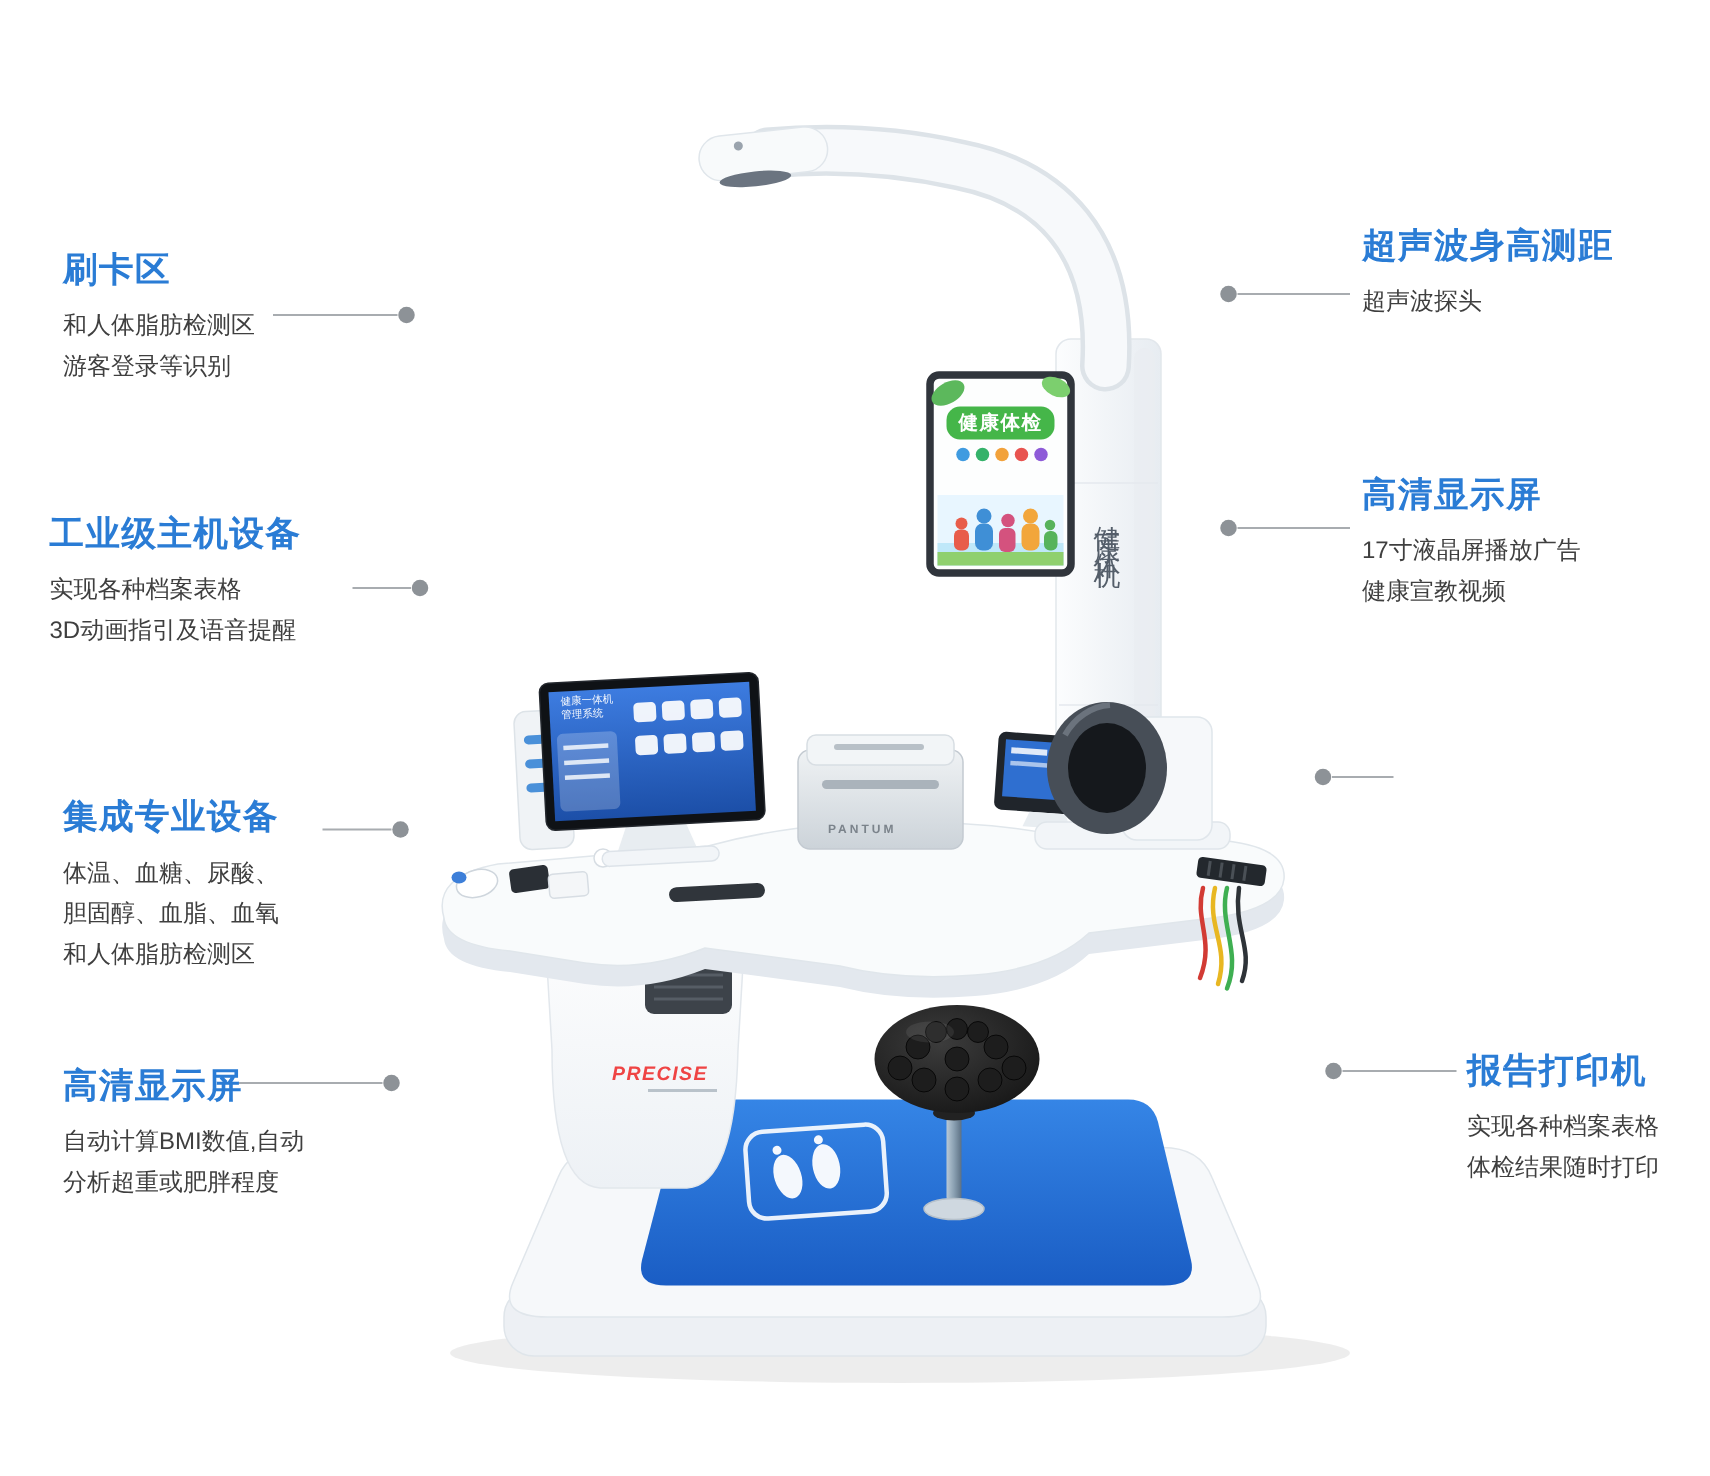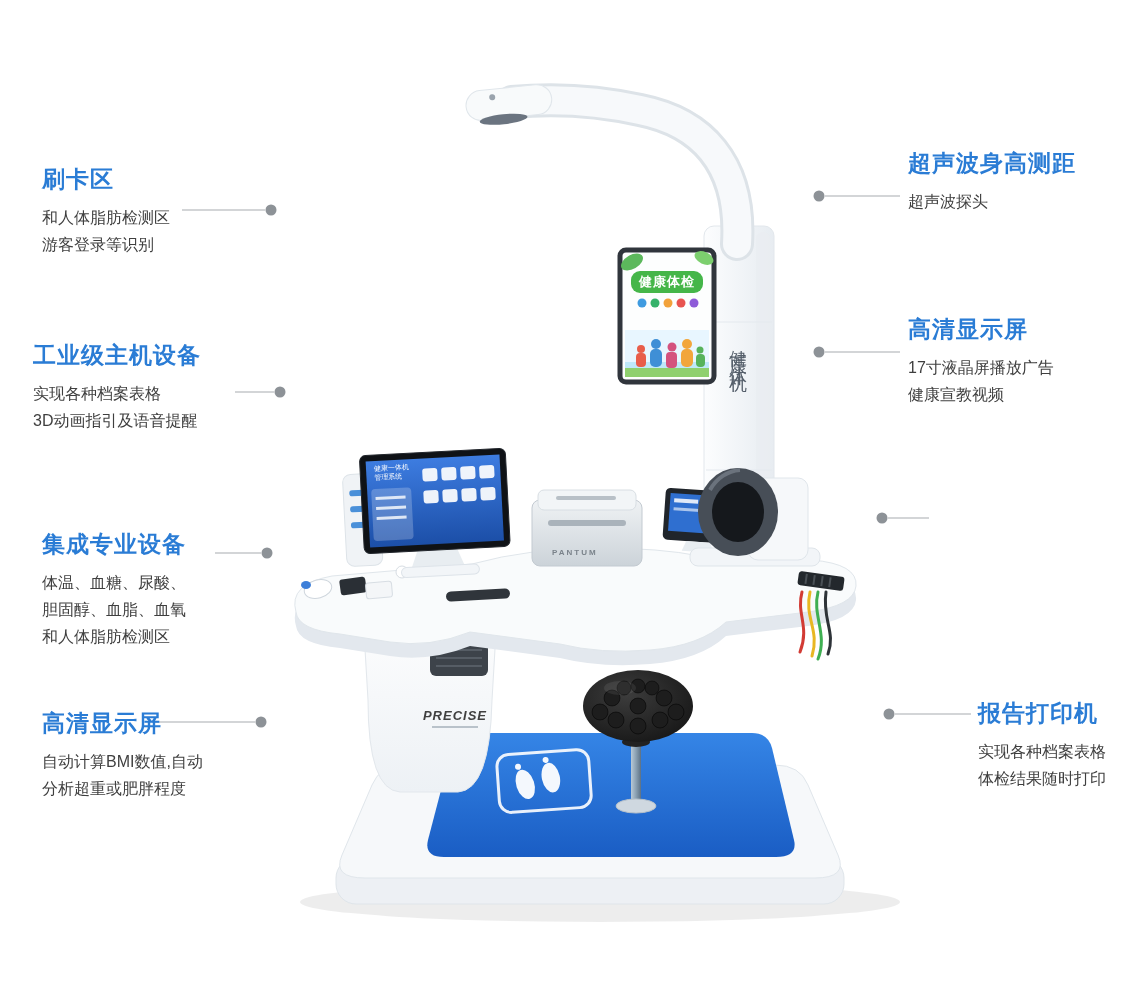--- a/index.html
+++ b/index.html
@@ -6,21 +6,21 @@
   .page{position:relative;width:1140px;height:984px;background:#ffffff;overflow:hidden;
         font-family:"Liberation Sans","DejaVu Sans",sans-serif;}
   .svg-layer{position:absolute;left:0;top:0;width:1140px;height:984px;}
   .callout{position:absolute;}
   .callout h2{margin:0 0 9px 0;font-size:23px;font-weight:600;color:#2a7cd5;white-space:nowrap;letter-spacing:1px;}
   .callout p{margin:0;font-size:16px;line-height:27px;color:#3f3f3f;white-space:nowrap;}
   .v-label{position:absolute;left:726px;top:336px;writing-mode:vertical-rl;text-orientation:upright;
            font-size:18px;letter-spacing:6px;color:#545e6a;font-weight:500;}
   .ad-title{position:absolute;left:631px;top:271px;width:72px;text-align:center;background:#45b649;
             color:#ffffff;font-size:13px;font-weight:bold;border-radius:9px;padding:2px 0;letter-spacing:1px;}
-  .brand{position:absolute;left:408px;top:708px;width:94px;text-align:center;color:#404040;
+  .brand{position:absolute;left:408px;top:708px;width:94px;color:#ef4444;
          font-size:13px;font-weight:bold;font-style:italic;letter-spacing:1px;}
   .brand::after{content:"";display:block;width:46px;height:2px;background:#b9c2ca;margin:3px auto 0;}
   .printer-brand{position:absolute;left:552px;top:548px;width:70px;font-size:8px;
                  color:#7b838b;letter-spacing:2px;font-weight:bold;}
   .monitor-title{position:absolute;left:374px;top:463px;color:#ffffff;font-size:7px;line-height:9px;
                  transform:rotate(-3deg);opacity:.95;}
 </style>
 </head>
 <body>
 

